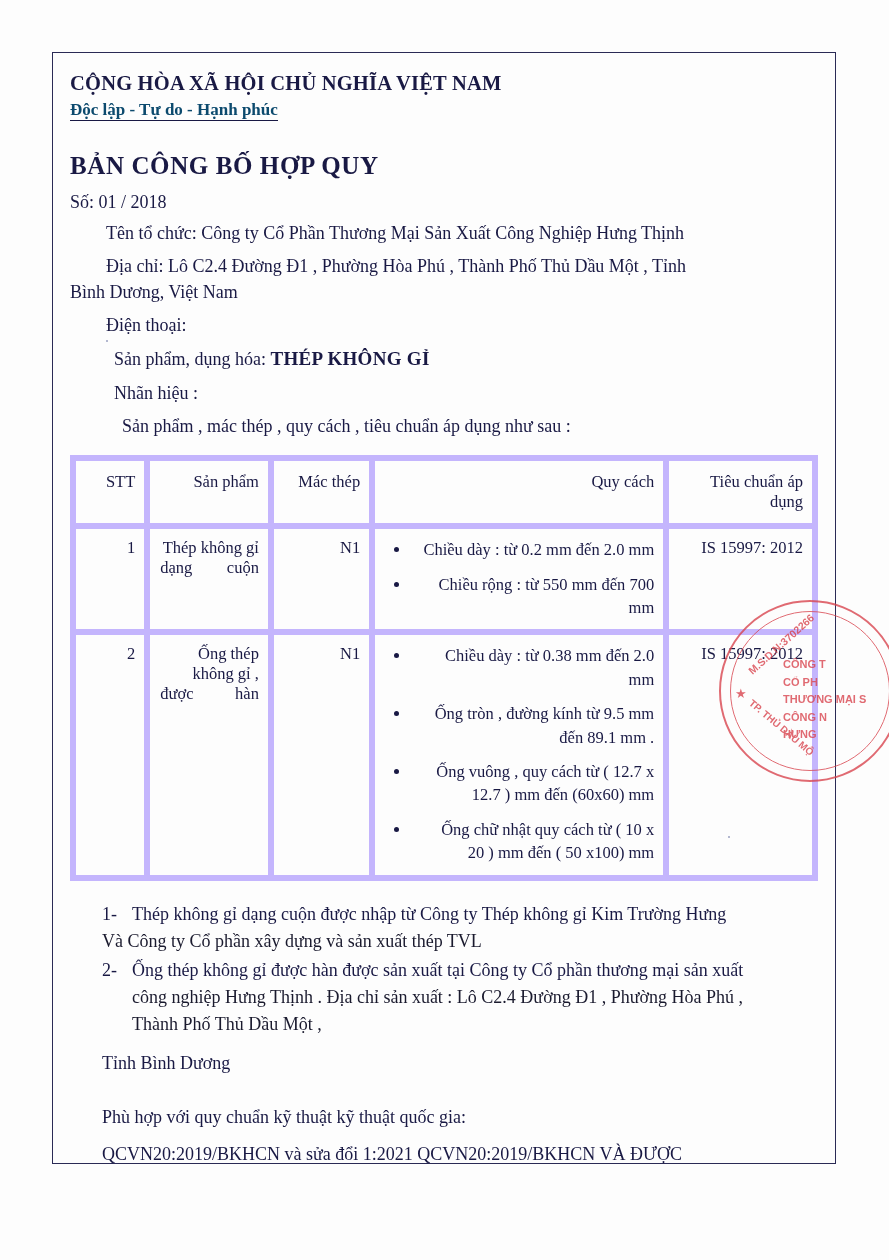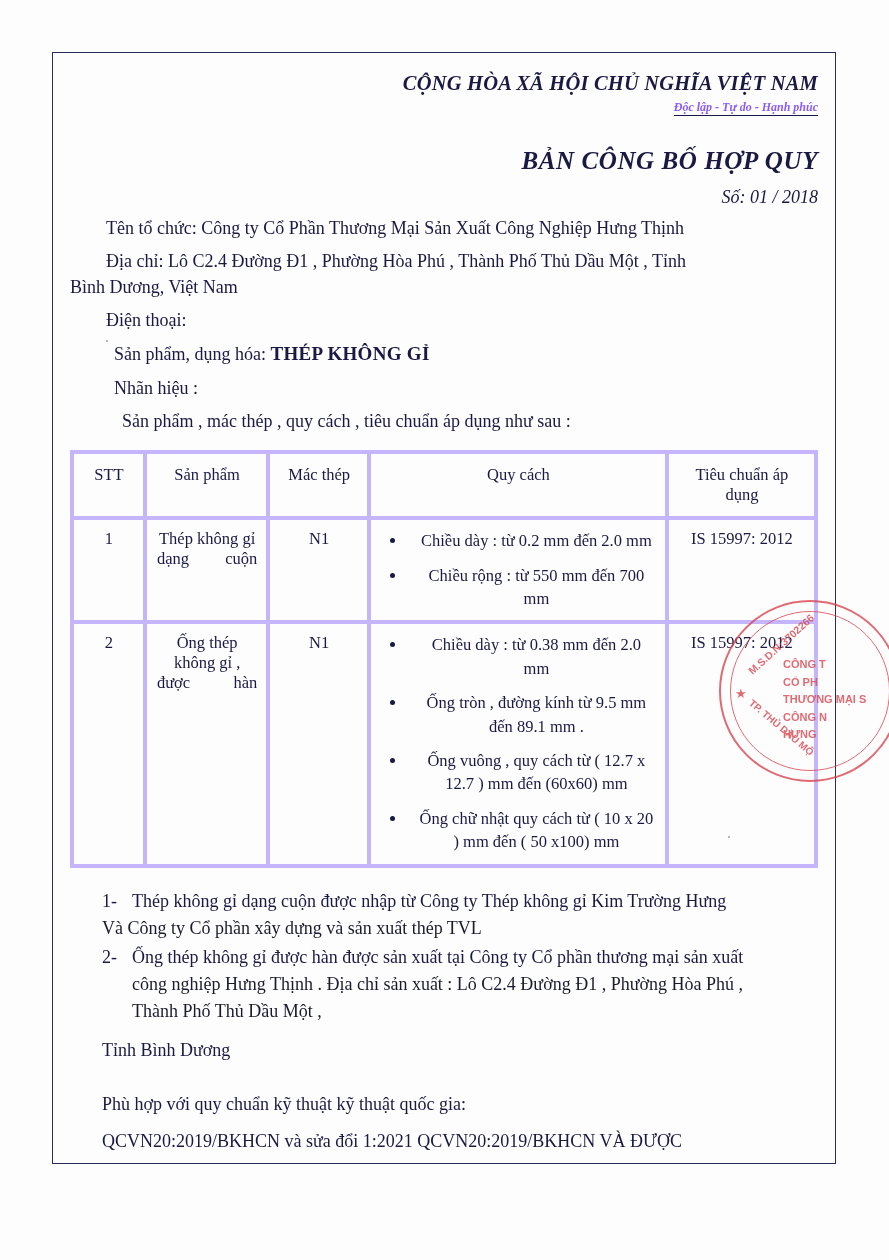--- a/index.html
+++ b/index.html
@@ -30,33 +30,33 @@
     height: 1112px;
     border: 1.5px solid #2a2a55;
     box-sizing: border-box;
   }
   .content {
     position: absolute;
     left: 70px;
     top: 62px;
     width: 748px;
   }
-  .center { text-align: right; font-style: italic; }
+  .center { text-align: left; }
   .national-title {
     font-weight: bold;
     font-size: 20.5px;
     letter-spacing: 0.2px;
     margin-top: 10px;
     color: #191944;
   }
   .national-sub {
     font-weight: bold;
-    font-size: 12px;
+    font-size: 17px;
     margin-top: 5px;
-    color: #8b5cf6;
+    color: #0c4a6e;
   }
   .national-sub span {
     border-bottom: 1.4px solid #191944;
     padding-bottom: 1px;
   }
   .doc-title {
     font-weight: bold;
     font-size: 25px;
     letter-spacing: 0.6px;
     margin-top: 32px;
@@ -80,24 +80,24 @@
 
   table.spec {
     margin-top: 16px;
     margin-left: 0px;
     border-collapse: collapse;
     width: 748px;
     font-size: 16.5px;
     color: #191944;
   }
   table.spec th, table.spec td {
-    border: 4px solid #c4b5fd;
+    border: 6px solid #c4b5fd;
     padding: 9px 9px 9px 10px;
     vertical-align: top;
-    text-align: center;
+    text-align: right;
     font-weight: normal;
   }
   table.spec th { padding-top: 11px; padding-bottom: 11px; }
   .col-stt { width: 56px; text-align: center; }
   .col-sp { width: 118px; }
   .col-mac { width: 92px; text-align: center; }
   .col-qc { width: 330px; }
   .col-tc { width: 150px; }
   td.c-stt { text-align: center; }
   td.c-mac { text-align: center; }

